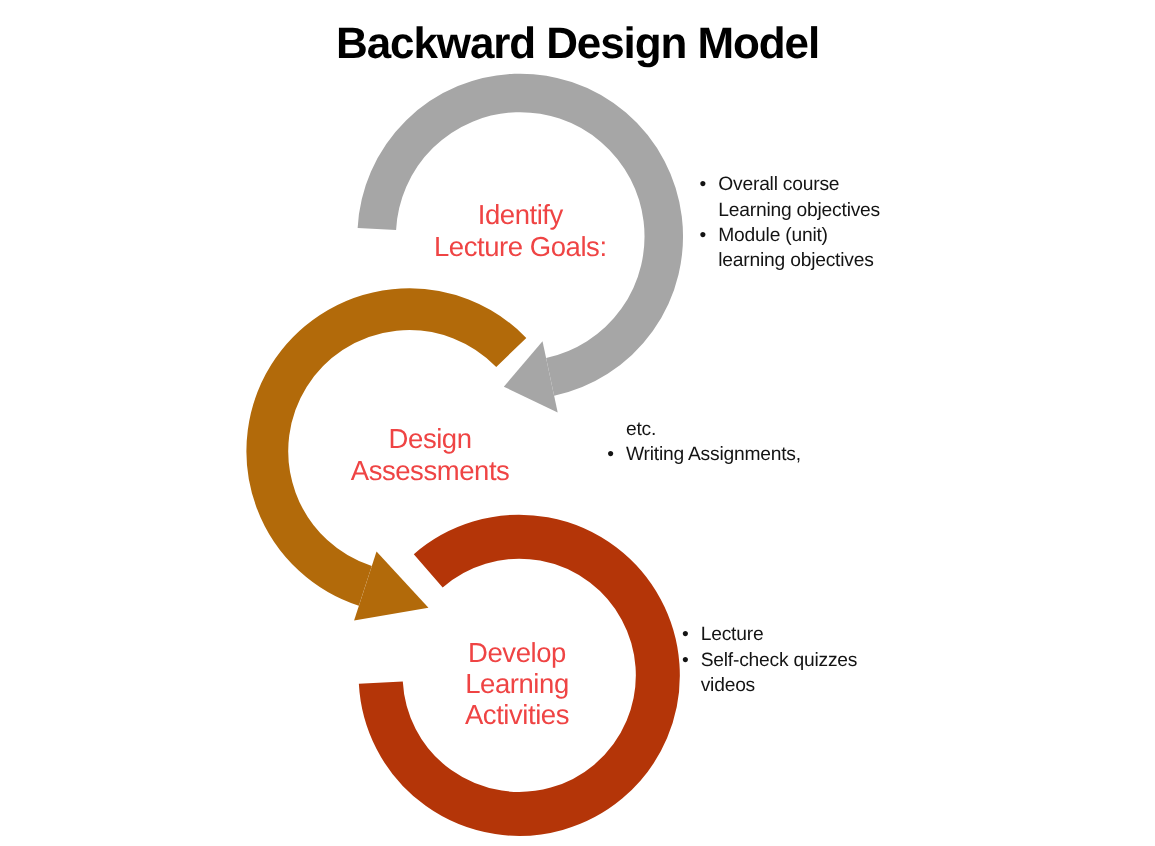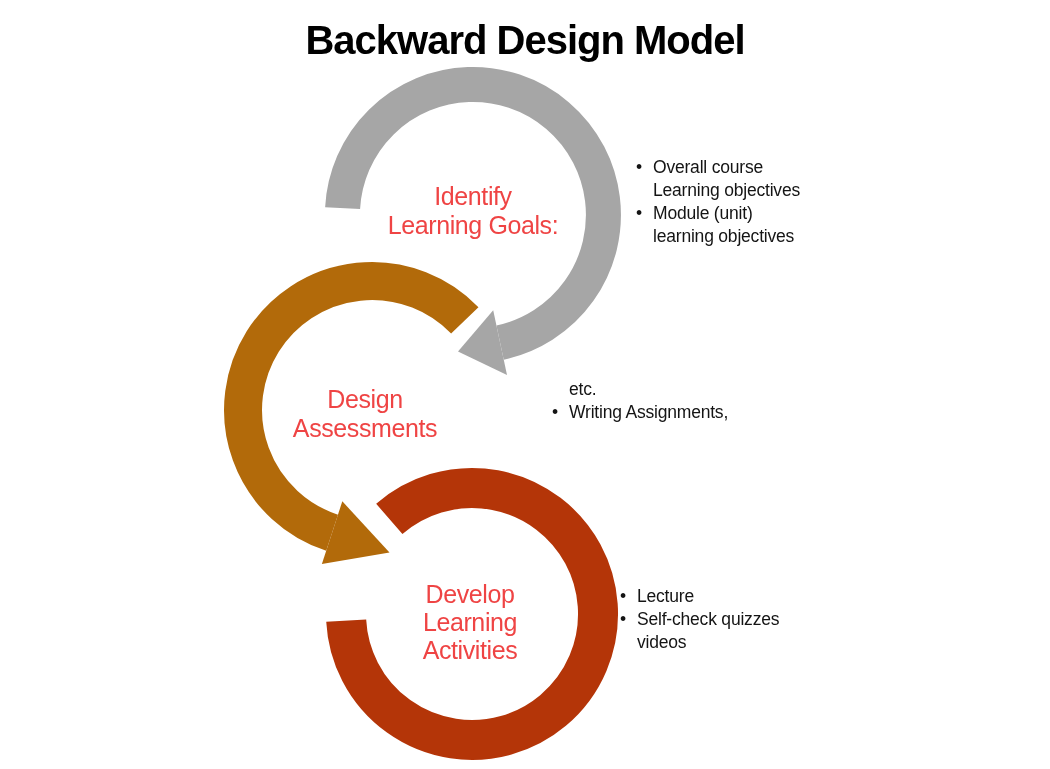--- a/index.html
+++ b/index.html
@@ -11,28 +11,28 @@
     position:absolute;left:0;top:16px;width:1050px;text-align:center;
     font-size:40px;font-weight:700;letter-spacing:-1px;color:#000;line-height:48px;
   }
   .arrows{position:absolute;left:0;top:0;}
   .step-label{
     position:absolute;text-align:center;font-size:25px;letter-spacing:-0.4px;
     color:#ef4444;font-weight:400;
   }
   .step-label .ln{display:block;}
   .label-identify{left:353px;top:182px;width:240px;line-height:29px;}
-  .label-design{left:245px;top:385px;width:240px;line-height:29px;}
+  .label-design{left:271px;top:385px;width:240px;line-height:29px;}
   .label-develop{left:350px;top:580px;width:240px;line-height:28px;}
   .bullets{
     position:absolute;font-size:17.5px;letter-spacing:-0.2px;line-height:23px;color:#141414;
   }
   .bullets-identify{left:620px;top:156px;width:205px;margin-left:16px;}
   .bullets-design{left:552px;top:378px;width:225px;}
-  .bullets-develop{left:620px;top:565px;width:215px;margin-top:20px;}
+  .bullets-develop{left:620px;top:565px;width:215px;}
   .bl{position:relative;padding-left:17px;}
   .bl.first::before{
     content:"\2022";position:absolute;left:0;top:0;color:#141414;
   }
 </style>
 </head>
 <body>
 
 <div class="stage">
 
@@ -44,21 +44,21 @@
     <polygon points="493.2,310.3 507.0,374.9 458.0,351.5" fill="#A6A6A6"></polygon>
 
     <path d="M 464.8 320.4 A 129 129 0 1 0 332.1 532.7" fill="none" stroke-width="38" stroke="#B26A0A"></path>
     <polygon points="321.9,564.1 342.3,501.3 389.5,552.5" fill="#B26A0A"></polygon>
 
     <path d="M 389.3 518.9 A 126 126 0 1 1 346.2 620.6" fill="none" stroke-width="40" stroke="#B43508"></path>
   </svg>
 
   <div class="step-label label-identify">
     <span class="ln">Identify</span>
-    <span class="ln">Learning Goals:</span>
+    <span class="ln">Lecture Goals:</span>
   </div>
   <div class="bullets bullets-identify">
     <div class="bl first">Overall course</div>
     <div class="bl">Learning objectives</div>
     <div class="bl first">Module (unit)</div>
     <div class="bl">learning objectives</div>
   </div>
 
   <div class="step-label label-design">
     <span class="ln">Design</span>

